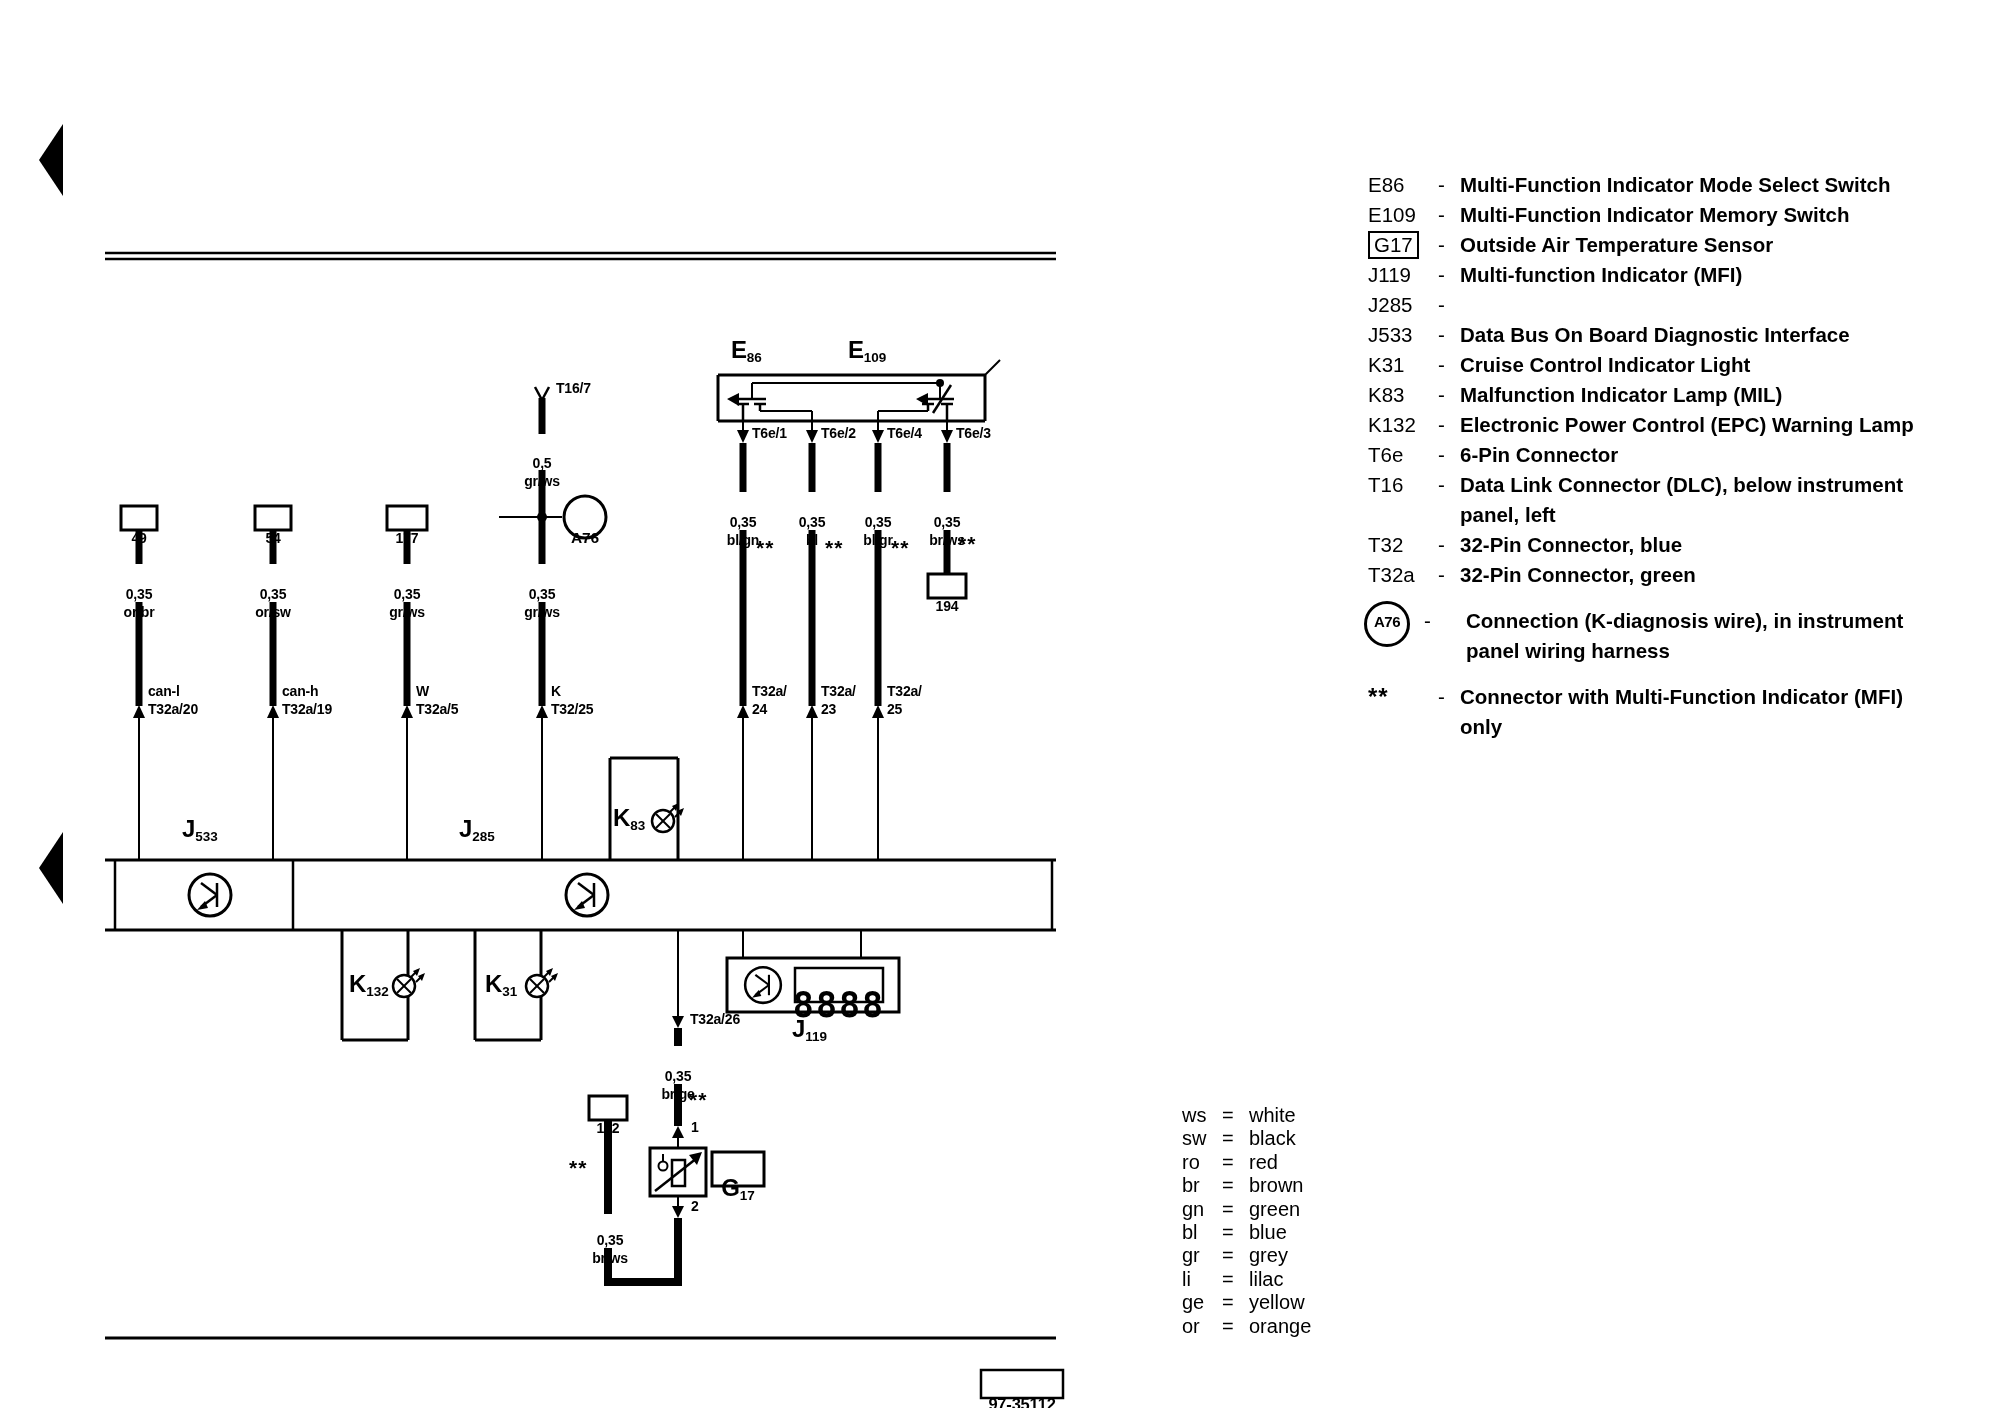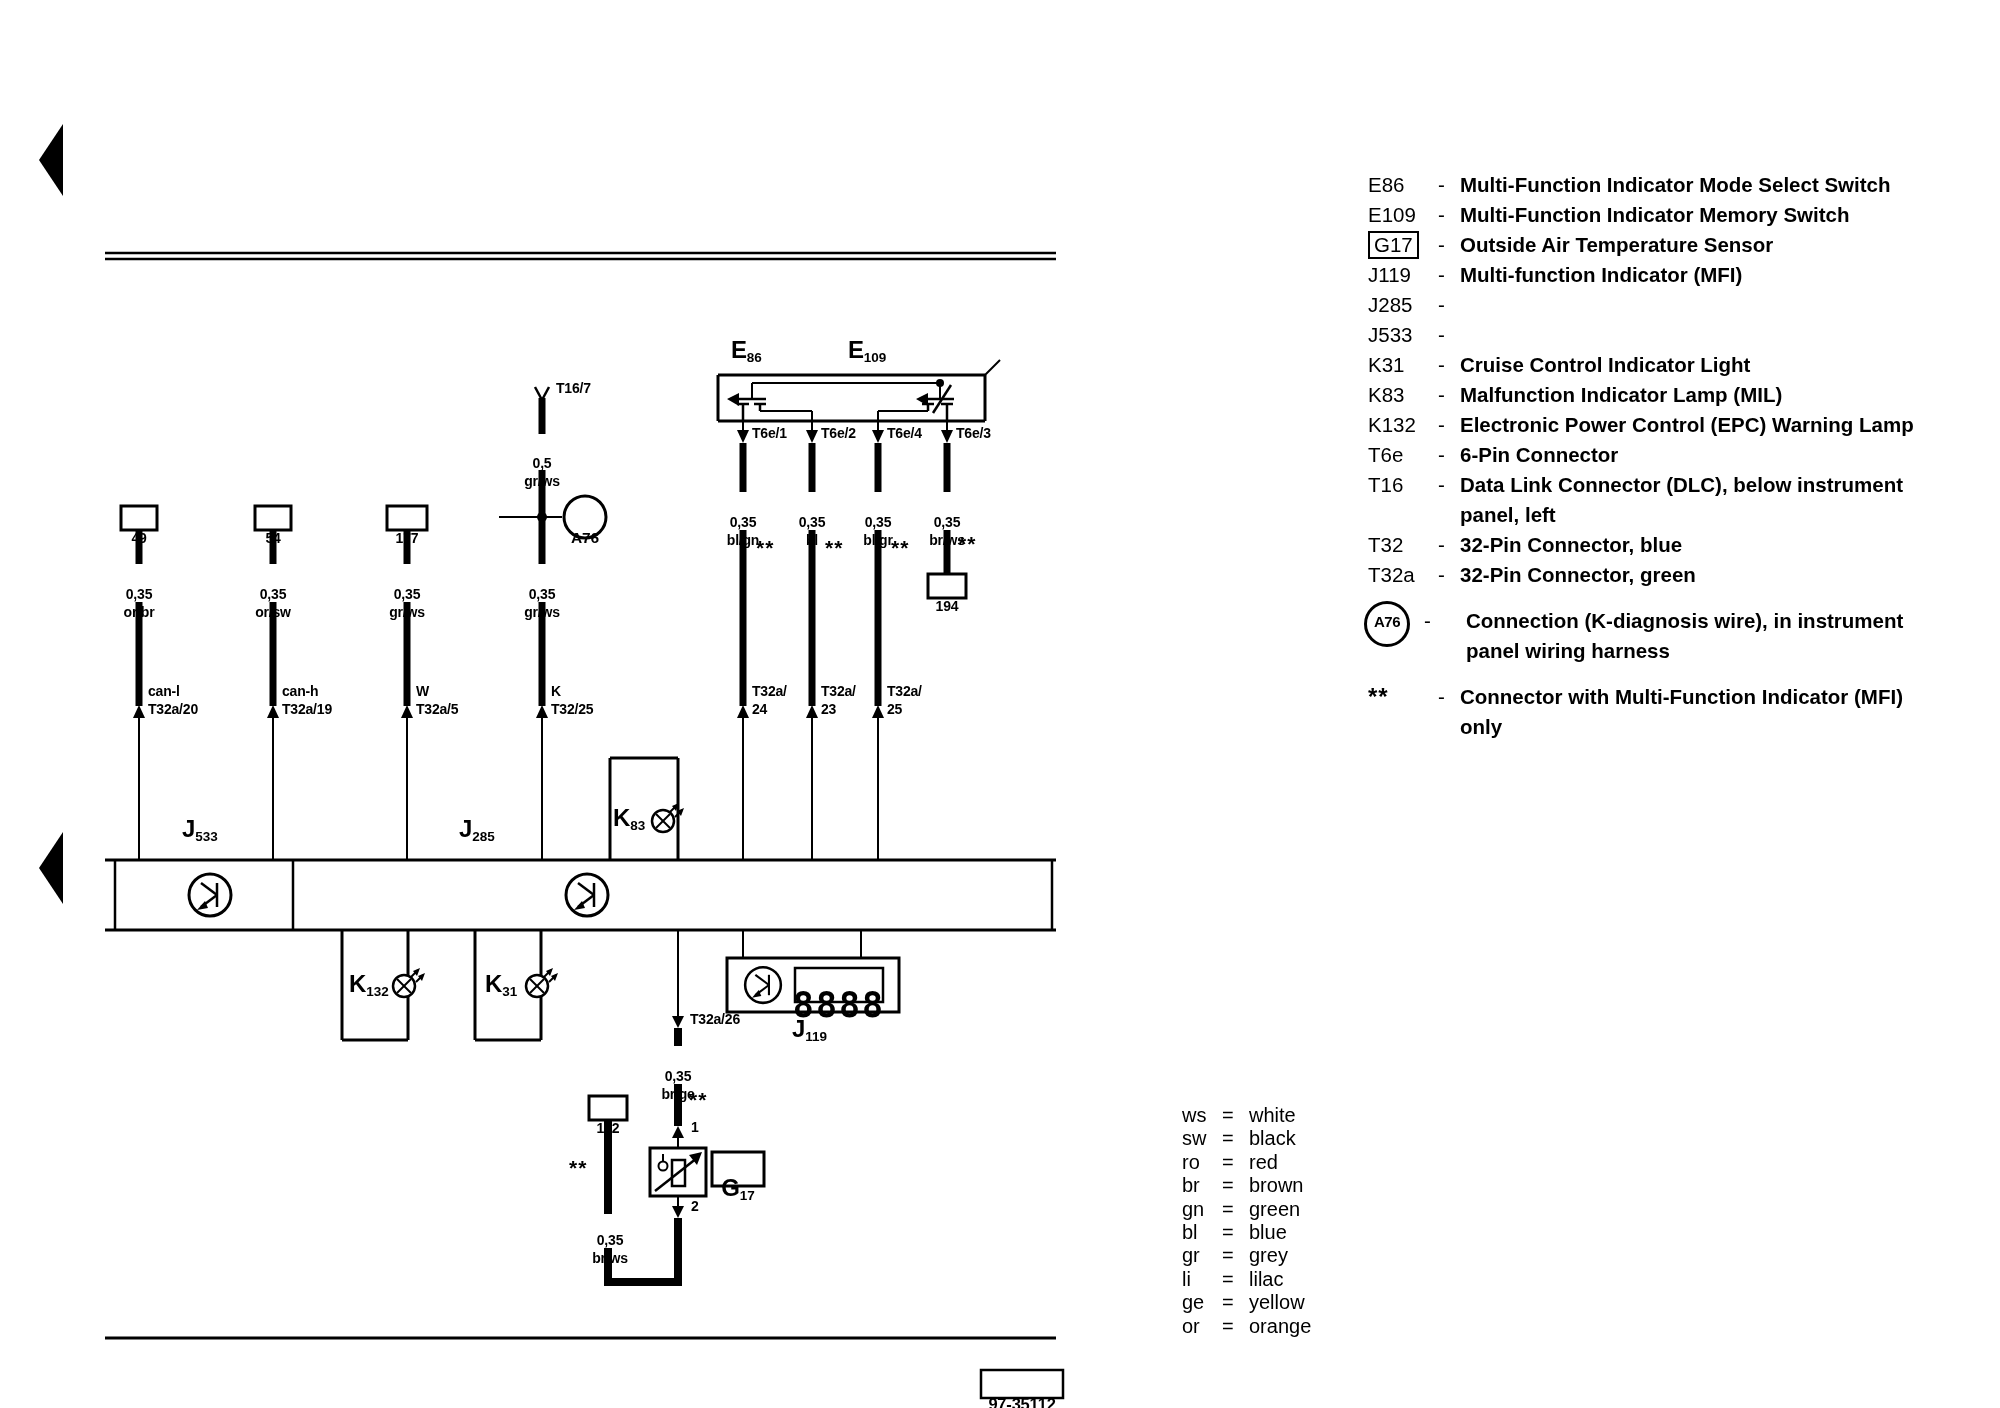--- a/index.html
+++ b/index.html
@@ -469,20 +469,23 @@
             <div class="lg-line">Multi-function Indicator (MFI)</div>
           </span>
   </div>
         <div class="lg-row">
     <span class="lg-code"><span>J285</span></span>
     <span class="lg-dash">-</span>
   </div>
         <div class="lg-row">
     <span class="lg-code"><span>J533</span></span>
     <span class="lg-dash">-</span>
+    <span class="lg-desc">
+            <div class="lg-line">Data Bus On Board Diagnostic Interface</div>
+          </span>
   </div>
         <div class="lg-row">
     <span class="lg-code"><span>K31</span></span>
     <span class="lg-dash">-</span>
     <span class="lg-desc">
             <div class="lg-line">Cruise Control Indicator Light</div>
           </span>
   </div>
         <div class="lg-row">
     <span class="lg-code"><span>K83</span></span>

